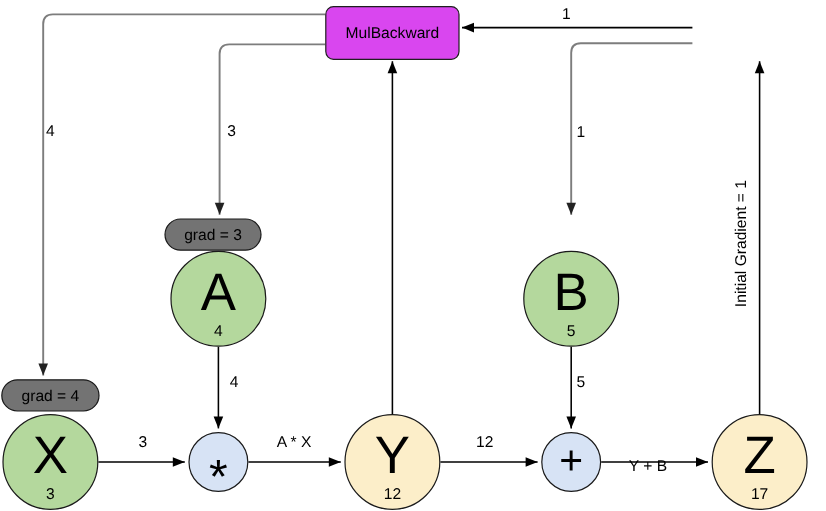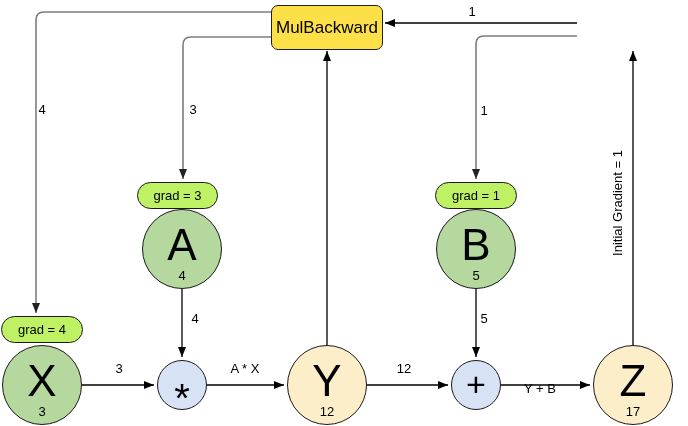--- a/index.html
+++ b/index.html
@@ -5,25 +5,25 @@
   html,body{margin:0;padding:0;background:#ffffff;}
   .canvas{
     position:relative;width:688px;height:426px;background:#ffffff;
     font-family:"Liberation Sans", sans-serif;color:#000;overflow:hidden;
   }
   .wires{position:absolute;left:0;top:0;}
   .wire-black{stroke:#000000;stroke-width:1.3;fill:none;}
   .wire-gray{stroke:#7d7d7d;stroke-width:1.6;fill:none;}
 
   .bk-box{
-    position:absolute;background:#fde047;border:1.6px solid #1f1f1f;border-radius:7px;
-    display:flex;align-items:center;justify-content:center;font-size:17px;
+    position:absolute;background:#d946ef;border:1.6px solid #1f1f1f;border-radius:7px;
+    display:flex;align-items:center;justify-content:center;font-size:13px;
   }
   .pill{
-    position:absolute;height:27px;background:#bef264;border:1.2px solid #1a1a1a;border-radius:14px;
+    position:absolute;height:27px;background:#737373;border:1.2px solid #1a1a1a;border-radius:14px;
     display:flex;align-items:center;justify-content:center;font-size:13px;box-sizing:border-box;
   }
   .var-circle{
     position:absolute;width:80px;height:80px;border-radius:50%;
     border:1.2px solid #1a1a1a;box-sizing:border-box;
   }
   .var-green{background:#b4d89d;}
   .var-yellow{background:#fceec9;}
   .var-letter{
     position:absolute;left:50%;top:50%;transform:translate(-50%,-59%);
@@ -76,23 +76,20 @@
   <div class="bk-box" style="left:271px;top:5px;width:110px;height:43px;">
     <span>MulBackward</span>
   </div>
 
   <div class="pill" style="left:1px;top:316px;width:82px;">
     <span>grad = 4</span>
   </div>
   <div class="pill" style="left:137px;top:182px;width:81px;">
     <span>grad = 3</span>
   </div>
-  <div class="pill" style="left:435px;top:182px;width:82px;">
-    <span>grad = 1</span>
-  </div>
 
   <div class="var-circle var-green" style="left:2px;top:345px;">
     <span class="var-letter">X</span>
     <span class="var-value">3</span>
   </div>
   <div class="var-circle var-green" style="left:142px;top:209px;">
     <span class="var-letter">A</span>
     <span class="var-value">4</span>
   </div>
   <div class="var-circle var-green" style="left:436px;top:209px;">

